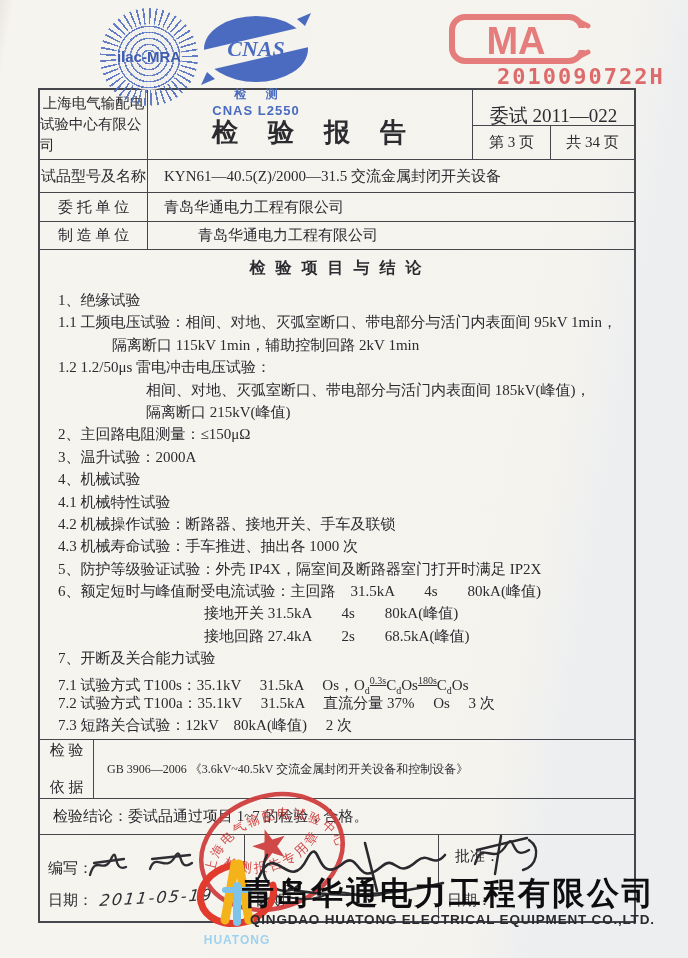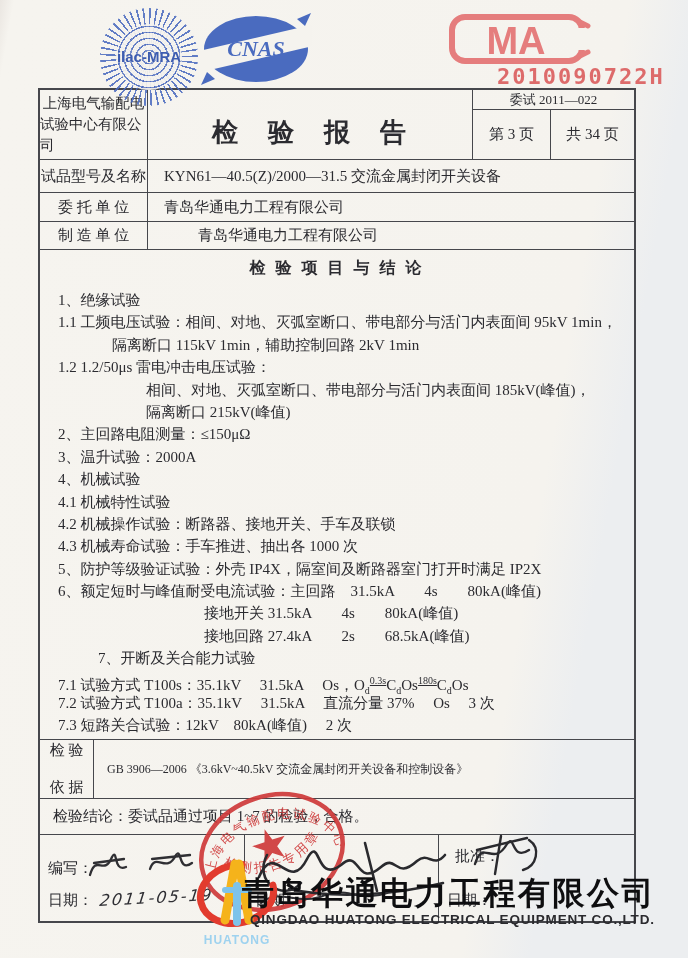--- a/index.html
+++ b/index.html
@@ -15,21 +15,21 @@
     border:2px solid var(--border);box-sizing:border-box;display:flex;flex-direction:column;z-index:1;}
   .row{display:flex;border-bottom:1.5px solid var(--border);box-sizing:border-box;flex:0 0 auto;}
   .row:last-child{border-bottom:none;flex:1 1 auto;}
   .cell{box-sizing:border-box;}
   .vline{border-right:1.5px solid var(--border);}
   .r-header{height:70px;}
   .h-left{width:108px;display:flex;flex-direction:column;justify-content:center;align-items:center;font-size:14.5px;line-height:21px;}
   .h-title{flex:1;display:flex;justify-content:center;align-items:flex-end;padding-bottom:9px;}
   .title-text{font-size:26px;font-weight:bold;letter-spacing:2px;}
   .h-right{width:161px;display:flex;flex-direction:column;}
-  .h-no{height:20px;border-bottom:1.5px solid var(--border);display:flex;align-items:center;justify-content:center;font-size:13px;box-sizing:border-box;}
+  .h-no{height:20px;border-bottom:1.5px solid var(--border);display:flex;align-items:center;justify-content:center;font-size:19px;box-sizing:border-box;margin-top:16px;}
   .h-pages{flex:1;display:flex;}
   .h-page{width:78px;display:flex;align-items:center;justify-content:center;font-size:15px;}
   .h-total{flex:1;display:flex;align-items:center;justify-content:center;font-size:15px;}
   .r-info{font-size:15px;}
   .r-spec{height:33px;} .r-client{height:29px;} .r-maker{height:28px;gap:34px;}
   .label-cell{width:108px;display:flex;align-items:center;justify-content:center;}
   .value-cell{flex:1;display:flex;align-items:center;padding-left:16px;}
   .r-main{height:490px;display:block;padding-top:8px;}
   .section-title{text-align:center;font-size:16px;font-weight:bold;letter-spacing:3px;margin-bottom:10px;}
   .cline{height:22.4px;line-height:22.4px;font-size:15px;white-space:nowrap;}
@@ -78,20 +78,24 @@
   </div>
 
   <svg class="ovl cnas-svg" width="112" height="78" viewBox="0 0 112 78">
     <ellipse cx="56" cy="39" rx="52" ry="33" style="fill:var(--stamp_blue)"></ellipse>
     <rect x="-10" y="28" width="132" height="21" style="fill:var(--paper)" transform="rotate(-13 56 39)"></rect>
     <path d="M97,9 L111,3 L105,16 Z" style="fill:var(--stamp_blue)"></path>
     <path d="M15,69 L1,75 L7,62 Z" style="fill:var(--stamp_blue)"></path>
     <text x="56" y="46" text-anchor="middle" font-size="22" font-weight="bold" font-style="italic" style="fill:var(--stamp_blue);font-family:'Liberation Serif',serif">CNAS</text>
   </svg>
 
+  <div class="ovl cnas-stamp">
+    <div class="l1">检 测</div>
+    <div class="l2">CNAS L2550</div>
+  </div>
 
   <svg class="ovl cma" width="145" height="50" viewBox="0 0 145 50">
     <rect x="4" y="3" width="130" height="44" rx="13" style="fill:none;stroke:var(--stamp_red);stroke-width:6"></rect>
     <rect x="122" y="14" width="23" height="22" style="fill:var(--paper)"></rect>
     <path d="M132,8 l8,4" style="stroke:var(--stamp_red);stroke-width:5;stroke-linecap:round"></path>
     <path d="M132,42 l8,-4" style="stroke:var(--stamp_red);stroke-width:5;stroke-linecap:round"></path>
     <text x="68" y="40" text-anchor="middle" font-size="38" font-weight="bold" style="fill:var(--stamp_red);font-family:'Liberation Sans',sans-serif">MA</text>
   </svg>
   <div class="ovl cma-num">2010090722H</div>
 
@@ -139,21 +143,21 @@
           <div class="cline" style="padding-left: 18px;">2、主回路电阻测量：≤150μΩ</div>
           <div class="cline" style="padding-left: 18px;">3、温升试验：2000A</div>
           <div class="cline" style="padding-left: 18px;">4、机械试验</div>
           <div class="cline" style="padding-left: 18px;">4.1 机械特性试验</div>
           <div class="cline" style="padding-left: 18px;">4.2 机械操作试验：断路器、接地开关、手车及联锁</div>
           <div class="cline" style="padding-left: 18px;">4.3 机械寿命试验：手车推进、抽出各 1000 次</div>
           <div class="cline" style="padding-left: 18px;">5、防护等级验证试验：外壳 IP4X，隔室间及断路器室门打开时满足 IP2X</div>
           <div class="cline" style="padding-left: 18px;">6、额定短时与峰值耐受电流试验：主回路　31.5kA　　4s　　80kA(峰值)</div>
           <div class="cline" style="padding-left: 164px;">接地开关 31.5kA　　4s　　80kA(峰值)</div>
           <div class="cline" style="padding-left: 164px;">接地回路 27.4kA　　2s　　68.5kA(峰值)</div>
-          <div class="cline" style="padding-left: 18px; margin-left: 40px;">7、开断及关合能力试验</div>
+          <div class="cline" style="padding-left: 18px;">7、开断及关合能力试验</div>
           <div class="cline" style="padding-left: 18px;"><span>7.1 试验方式 T100s：35.1kV　 31.5kA　 Os，O</span><sub>d</sub><sup>0.3s</sup><span>C</span><sub>d</sub><span>Os</span><sup>180s</sup><span>C</span><sub>d</sub><span>Os</span></div>
           <div class="cline" style="padding-left: 18px;">7.2 试验方式 T100a：35.1kV　 31.5kA　 直流分量 37%　 Os　 3 次</div>
           <div class="cline" style="padding-left: 18px;">7.3 短路关合试验：12kV　80kA(峰值)　 2 次</div>
         </div>
     </div>
 
     <div class="row r-basis">
       <div class="cell vline basis-label">
         <div>检 验</div>
         <div>依 据</div>

